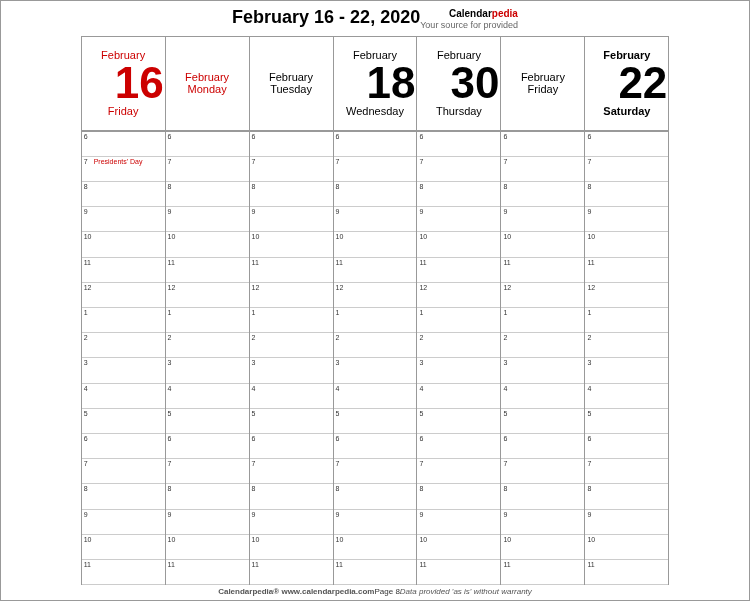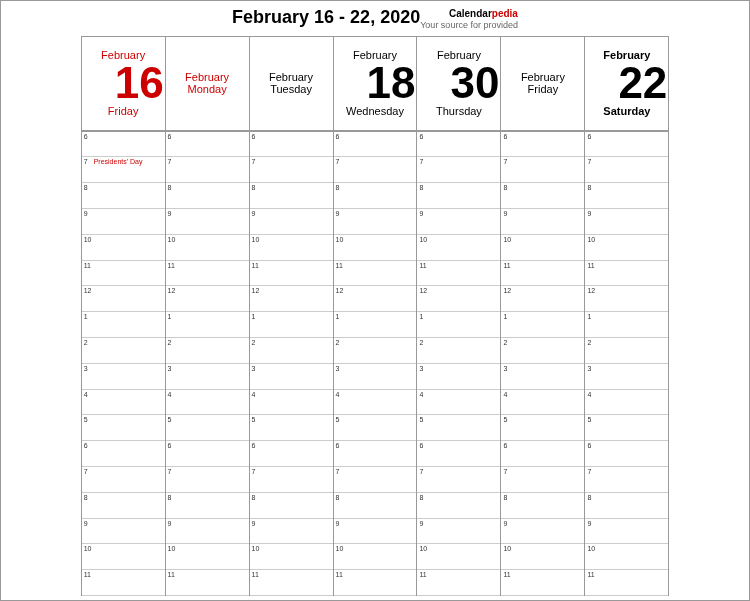--- a/index.html
+++ b/index.html
@@ -620,13 +620,18 @@
           <div class="time-row">
             <span class="time-label">10</span>
           </div>
           <div class="time-row">
             <span class="time-label">11</span>
           </div>
         </div>
       </div>
     </div>
 
+  <div class="footer">
+    <div class="footer-left">Calendarpedia®  www.calendarpedia.com</div>
+    <div class="footer-center">Page 8</div>
+    <div class="footer-right">Data provided 'as is' without warranty</div>
+  </div>
 </div>
 
 </body></html>

